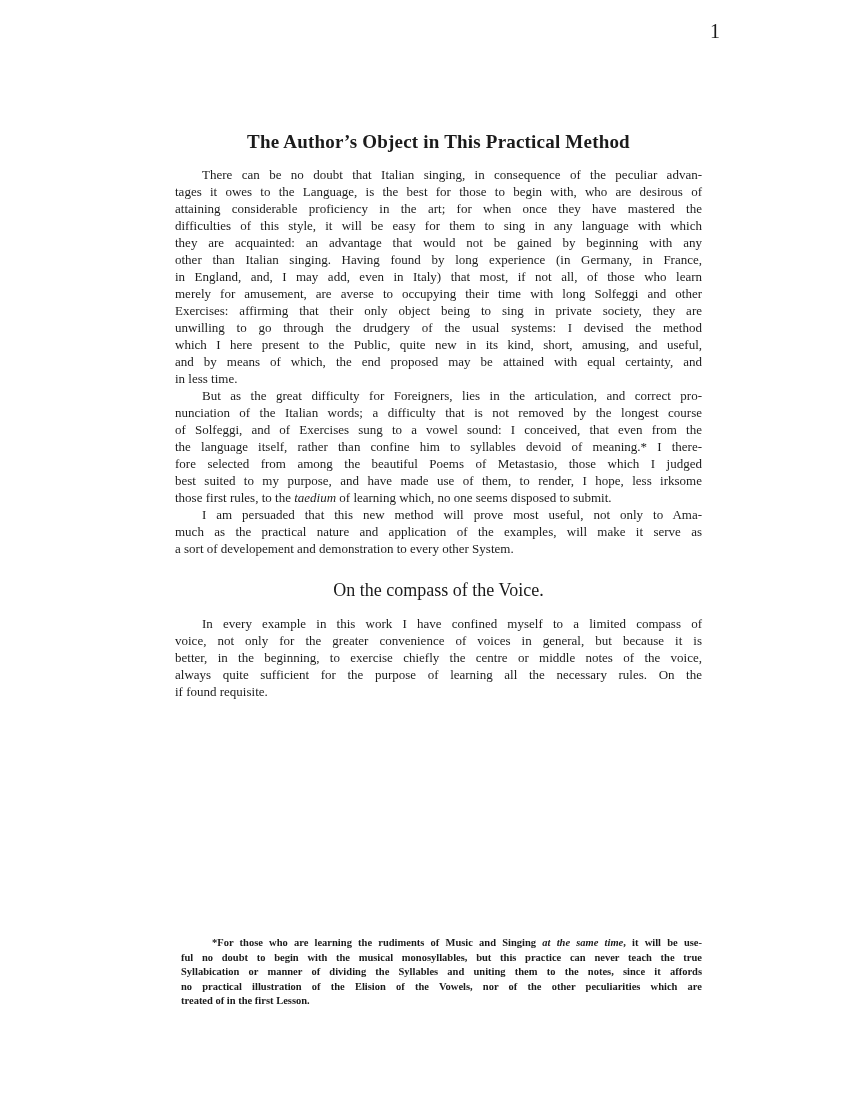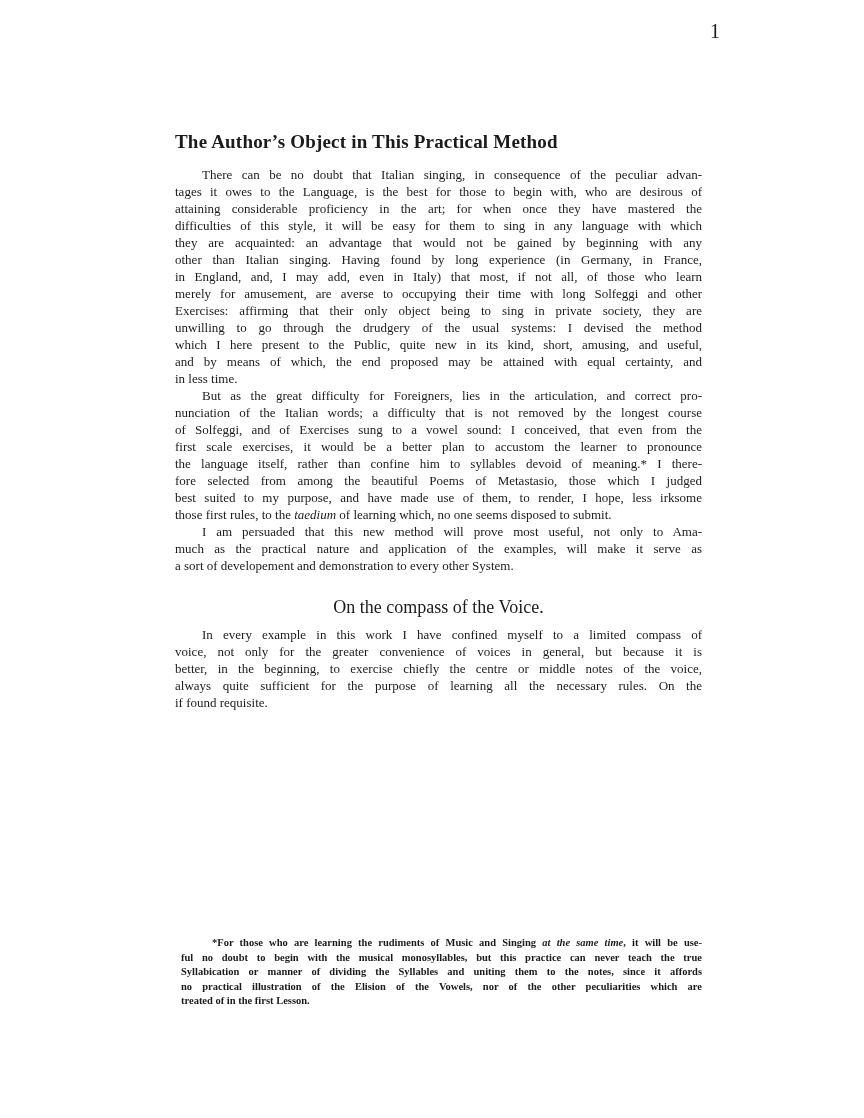--- a/index.html
+++ b/index.html
@@ -26,26 +26,26 @@
   .content {
     position: absolute;
     left: 175px;
     top: 130px;
     width: 527px;
   }
   .title {
     margin: 0 0 12px 0;
     font-size: 19px;
     font-weight: bold;
-    text-align: left;
+    text-align: center;
     line-height: 24px;
     letter-spacing: 0.2px;
   }
   .section-heading {
-    margin: 21px 0 7px 0;
+    margin: 21px 0 13px 0;
     font-size: 18px;
     font-weight: normal;
     text-align: center;
     line-height: 24px;
   }
   .para {
     font-size: 13px;
     line-height: 17px;
     margin: 0;
   }
@@ -101,21 +101,20 @@
         <div class="line"><span>unwilling to go through the drudgery of the usual systems: I devised the method</span></div>
         <div class="line"><span>which I here present to the Public, quite new in its kind, short, amusing, and useful,</span></div>
         <div class="line"><span>and by means of which, the end proposed may be attained with equal certainty, and</span></div>
         <div class="line line-last"><span>in less time.</span></div>
       </div>
 
     <div class="para">
         <div class="line"><span>But as the great difficulty for Foreigners, lies in the articulation, and correct pro-</span></div>
         <div class="line"><span>nunciation of the Italian words; a difficulty that is not removed by the longest course</span></div>
         <div class="line"><span>of Solfeggi, and of Exercises sung to a vowel sound: I conceived, that even from the</span></div>
-        <div class="line"><span>first scale exercises, it would be a better plan to accustom the learner to pronounce</span></div>
         <div class="line"><span>the language itself, rather than confine him to syllables devoid of meaning.* I there-</span></div>
         <div class="line"><span>fore selected from among the beautiful Poems of Metastasio, those which I judged</span></div>
         <div class="line"><span>best suited to my purpose, and have made use of them, to render, I hope, less irksome</span></div>
         <div class="line line-last"><span>those first rules, to the </span><span class="em">taedium</span><span> of learning which, no one seems disposed to submit.</span></div>
       </div>
 
     <div class="para">
         <div class="line"><span>I am persuaded that this new method will prove most useful, not only to Ama-</span></div>
         <div class="line"><span>much as the practical nature and application of the examples, will make it serve as</span></div>
         <div class="line line-last"><span>a sort of developement and demonstration to every other System.</span></div>

